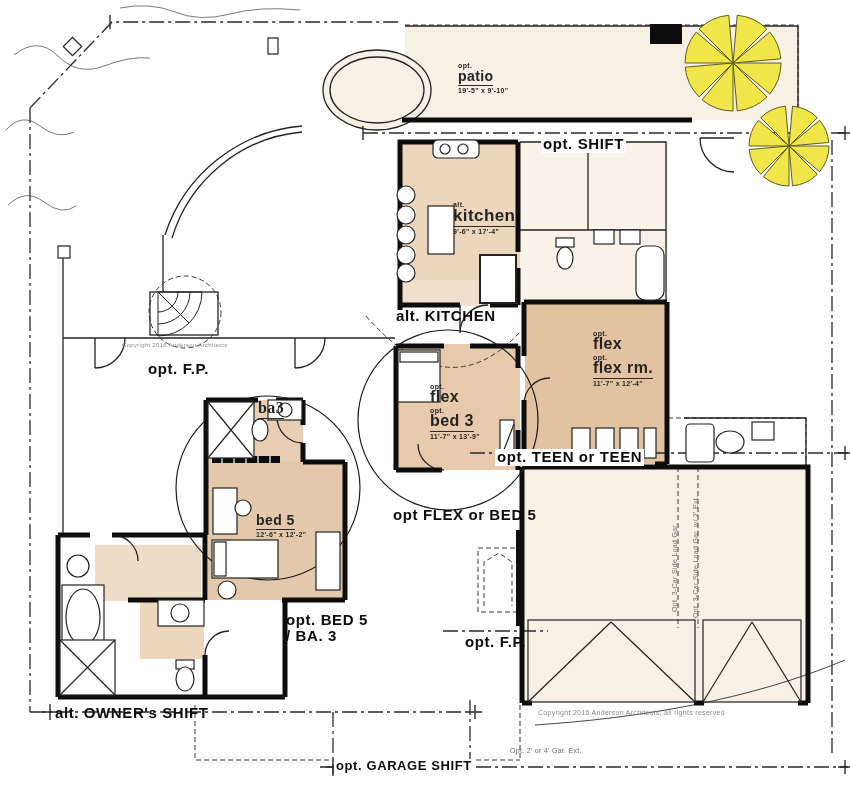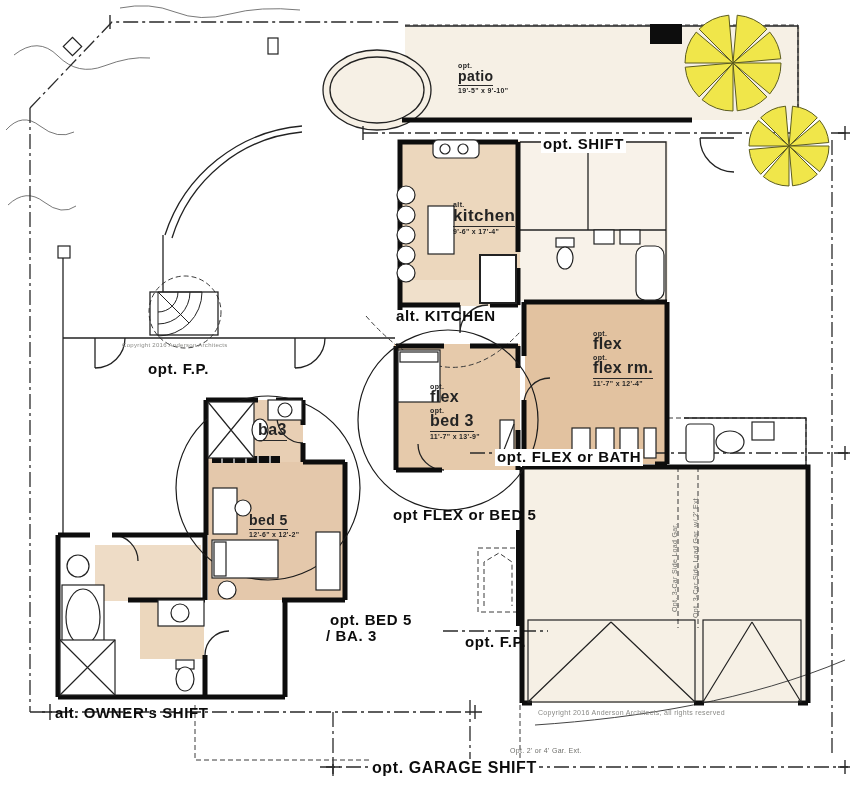--- a/index.html
+++ b/index.html
@@ -272,43 +272,43 @@
 </div>
 
 <div class="lbl room" style="left:430px;top:383px;">
   <span class="pre">opt.</span>
   <span class="nm" style="border-bottom:none;">flex</span>
   <span class="pre">opt.</span>
   <span class="nm">bed 3</span>
   <span class="dim">11'-7" x 13'-9"</span>
 </div>
 
-<div class="lbl callout" style="left:495px;top:449px;">opt. FLEX or BATH</div>
+<div class="lbl callout" style="left:495px;top:449px;">opt. TEEN or TEEN</div>
 
 <div class="lbl callout" style="left:391px;top:507px;background:transparent;">opt FLEX or BED 5</div>
 
-<div class="lbl room" style="left:258px;top:422px;">
+<div class="lbl room" style="left:258px;top:400px;font-family:Liberation Serif, serif;">
   <span class="nm">ba3</span>
 </div>
 
-<div class="lbl room" style="left:249px;top:512px;">
+<div class="lbl room" style="left:256px;top:512px;">
   <span class="nm" style="font-size:14px;">bed 5</span>
   <span class="dim">12'-6" x 12'-2"</span>
 </div>
 
 <div class="lbl callout two-line" style="left:284px;top:612px;background:transparent;">
-  <span style="display:block;margin-left:44px;">opt. BED 5</span>
-  <span style="display:block;margin-left:40px;">/ BA. 3</span>
+  <span style="display:block;">opt. BED 5</span>
+  <span style="display:block;">/ BA. 3</span>
 </div>
 
 <div class="lbl callout" style="left:463px;top:634px;background:transparent;">opt. F.P.</div>
 
 <div class="lbl callout" style="left:53px;top:705px;background:transparent;">alt. OWNER's SHIFT</div>
 
-<div class="lbl callout" style="left:334px;top:759px;font-size:16px;margin-left:36px;">opt. GARAGE SHIFT</div>
+<div class="lbl callout" style="left:334px;top:759px;font-size:13px;">opt. GARAGE SHIFT</div>
 
 <div class="lbl note" style="left:122px;top:342px;font-size:6px;">Copyright 2016 Anderson Architects</div>
 
 <div class="lbl note" style="left:538px;top:709px;">Copyright 2016 Anderson Architects, all rights reserved</div>
 
 <div class="lbl note dk" style="left:510px;top:747px;">Opt. 2' or 4' Gar. Ext.</div>
 
 <div class="lbl note dk" style="left:543px;top:781px;">Opt. 3-Car Side Load Gar.</div>
 
 <div class="lbl note dk vert" style="left:671px;top:612px;">Opt. 3-Car Side Load Gar.</div>

